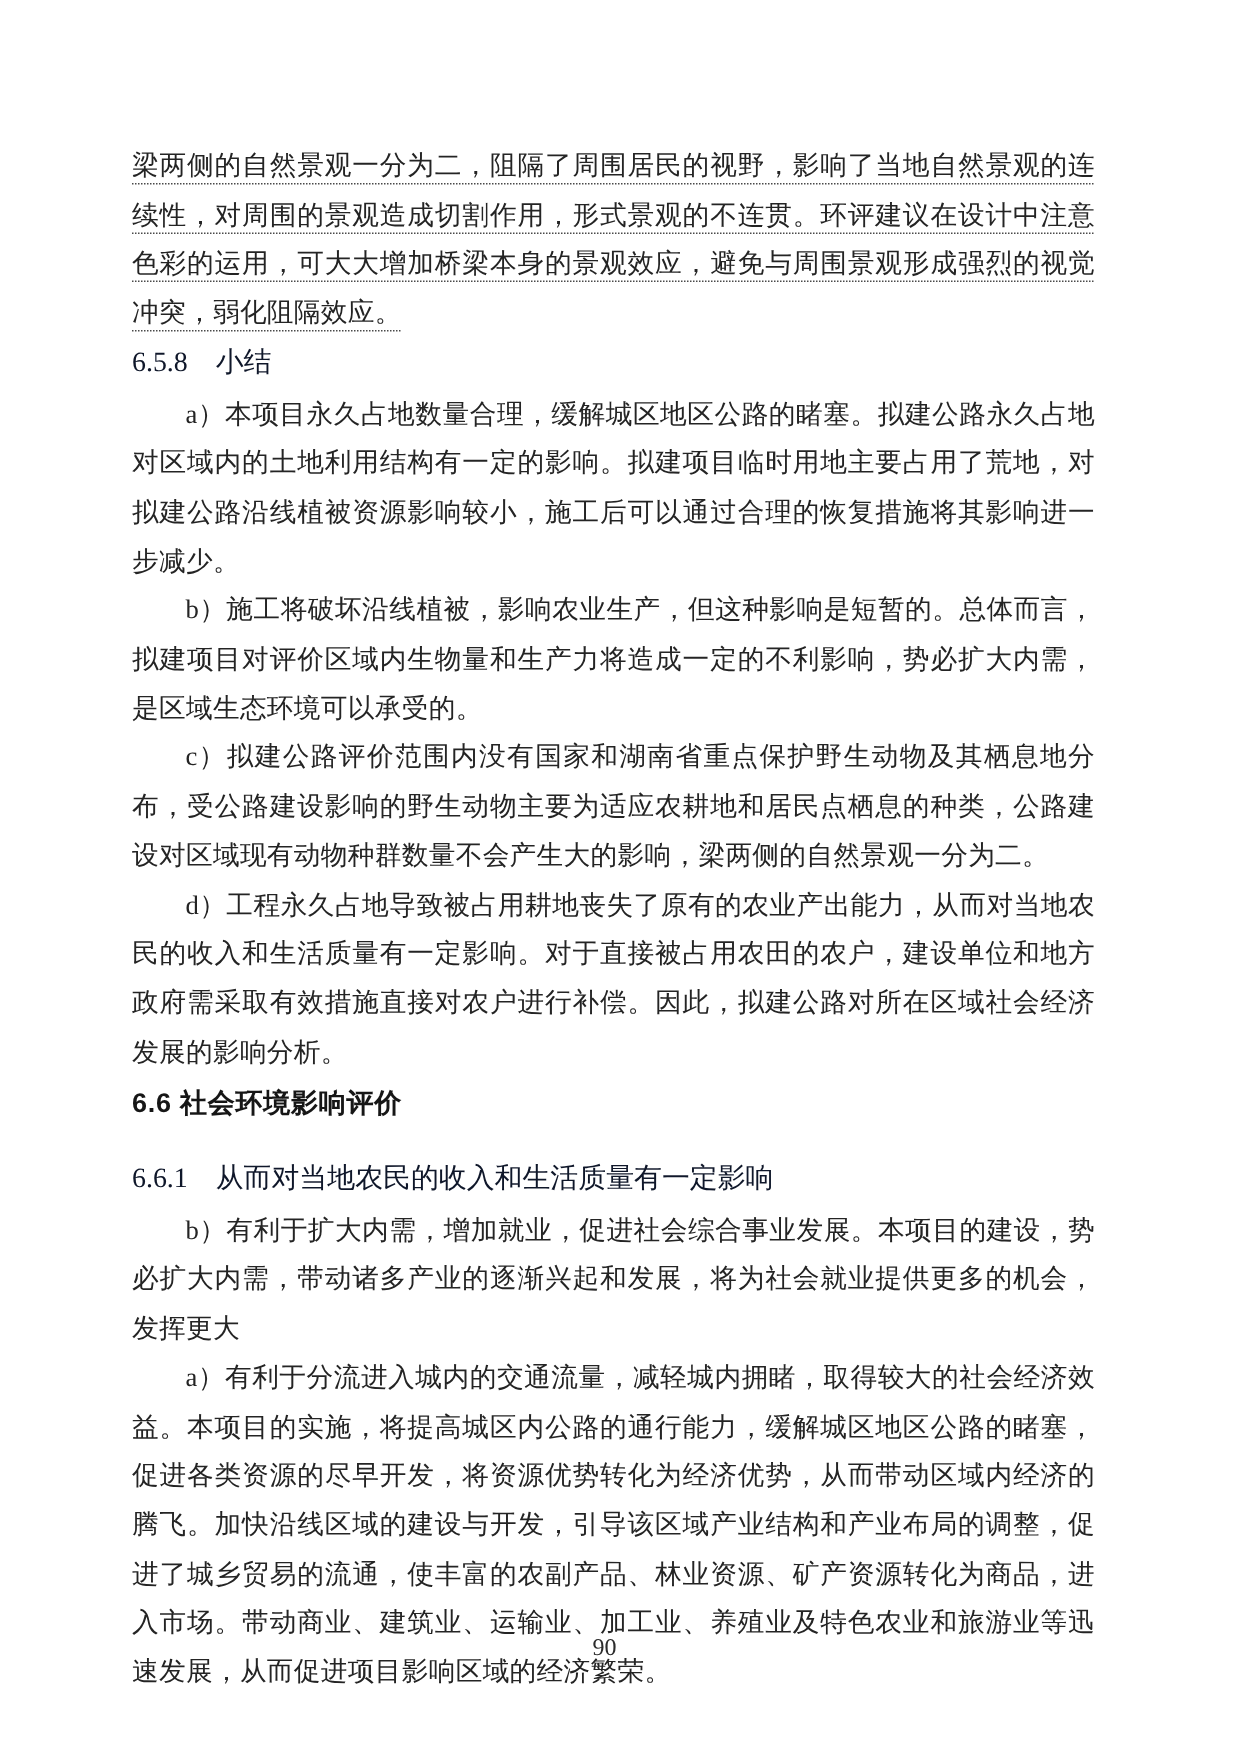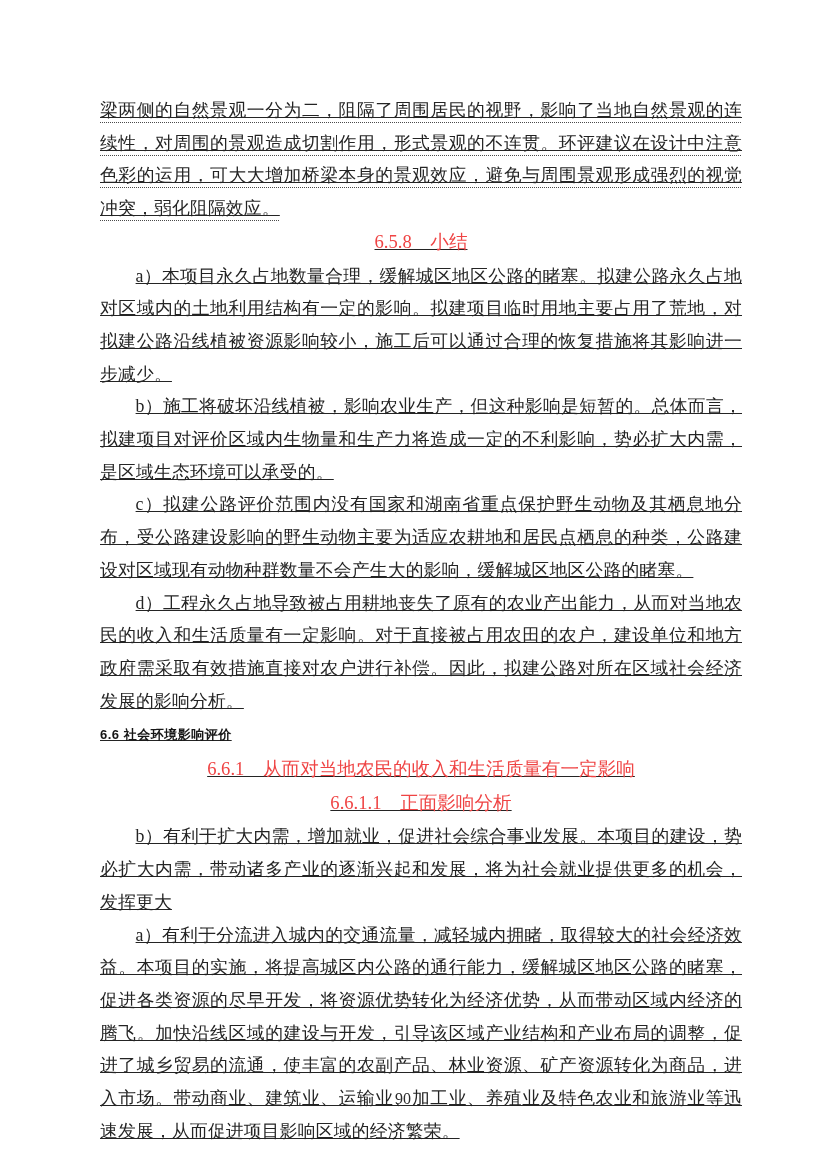--- a/index.html
+++ b/index.html
@@ -11,24 +11,23 @@
     position: relative;
     width: 827px;
     height: 1169px;
     background: #ffffff;
     overflow: hidden;
     font-family: "Liberation Serif", "DejaVu Serif", serif;
     color: #242424;
   }
   .content {
     position: absolute;
-    left: 100px;
+    left: 88px;
     top: 94px;
     width: 642px;
-    text-decoration: underline;
   }
   .body-text {
     margin: 0;
     font-size: 17.8px;
     line-height: 32.7px;
     text-align: justify;
     text-indent: 2em;
     color: #242424;
     letter-spacing: 0.2px;
   }
@@ -39,27 +38,27 @@
     text-decoration: underline;
     text-decoration-style: dotted;
     text-decoration-thickness: 1.2px;
     text-decoration-color: #4a4a4a;
     text-underline-offset: 6px;
   }
   .heading {
     margin: 1px 0;
     font-size: 18.6px;
     line-height: 32.7px;
-    text-align: center;
+    text-align: left;
     text-indent: 0;
-    color: #ef4444;
+    color: #0f172a;
   }
   .heading-bold {
-    margin: 2px 0 1px 0;
-    font-size: 13px;
+    margin: 2px 0 18px 0;
+    font-size: 18px;
     line-height: 32.7px;
     font-family: "Liberation Sans", "DejaVu Sans", sans-serif;
     font-weight: 700;
     text-indent: 0;
     color: #161616;
     letter-spacing: 0.5px;
   }
   .page-number {
     position: absolute;
     left: 0;
@@ -78,29 +77,28 @@
   <div class="content">
 
     <p class="body-text continuation underlined">梁两侧的自然景观一分为二，阻隔了周围居民的视野，影响了当地自然景观的连续性，对周围的景观造成切割作用，形式景观的不连贯。环评建议在设计中注意色彩的运用，可大大增加桥梁本身的景观效应，避免与周围景观形成强烈的视觉冲突，弱化阻隔效应。</p>
 
     <div class="heading">6.5.8　小结</div>
 
     <p class="body-text">a）本项目永久占地数量合理，缓解城区地区公路的睹塞。拟建公路永久占地对区域内的土地利用结构有一定的影响。拟建项目临时用地主要占用了荒地，对拟建公路沿线植被资源影响较小，施工后可以通过合理的恢复措施将其影响进一步减少。</p>
 
     <p class="body-text">b）施工将破坏沿线植被，影响农业生产，但这种影响是短暂的。总体而言，拟建项目对评价区域内生物量和生产力将造成一定的不利影响，势必扩大内需，是区域生态环境可以承受的。</p>
 
-    <p class="body-text">c）拟建公路评价范围内没有国家和湖南省重点保护野生动物及其栖息地分布，受公路建设影响的野生动物主要为适应农耕地和居民点栖息的种类，公路建设对区域现有动物种群数量不会产生大的影响，缓解城区地区公路的睹塞。</p>
+    <p class="body-text">c）拟建公路评价范围内没有国家和湖南省重点保护野生动物及其栖息地分布，受公路建设影响的野生动物主要为适应农耕地和居民点栖息的种类，公路建设对区域现有动物种群数量不会产生大的影响，梁两侧的自然景观一分为二。</p>
 
     <p class="body-text">d）工程永久占地导致被占用耕地丧失了原有的农业产出能力，从而对当地农民的收入和生活质量有一定影响。对于直接被占用农田的农户，建设单位和地方政府需采取有效措施直接对农户进行补偿。因此，拟建公路对所在区域社会经济发展的影响分析。</p>
 
     <div class="heading-bold">6.6 社会环境影响评价</div>
 
     <div class="heading">6.6.1　从而对当地农民的收入和生活质量有一定影响</div>
 
-    <div class="heading">6.6.1.1　正面影响分析</div>
 
     <p class="body-text">b）有利于扩大内需，增加就业，促进社会综合事业发展。本项目的建设，势必扩大内需，带动诸多产业的逐渐兴起和发展，将为社会就业提供更多的机会，发挥更大</p>
 
     <p class="body-text">a）有利于分流进入城内的交通流量，减轻城内拥睹，取得较大的社会经济效益。本项目的实施，将提高城区内公路的通行能力，缓解城区地区公路的睹塞，促进各类资源的尽早开发，将资源优势转化为经济优势，从而带动区域内经济的腾飞。加快沿线区域的建设与开发，引导该区域产业结构和产业布局的调整，促进了城乡贸易的流通，使丰富的农副产品、林业资源、矿产资源转化为商品，进入市场。带动商业、建筑业、运输业、加工业、养殖业及特色农业和旅游业等迅速发展，从而促进项目影响区域的经济繁荣。</p>
 
   </div>
 
   <div class="page-number">90</div>
 </div>
 

